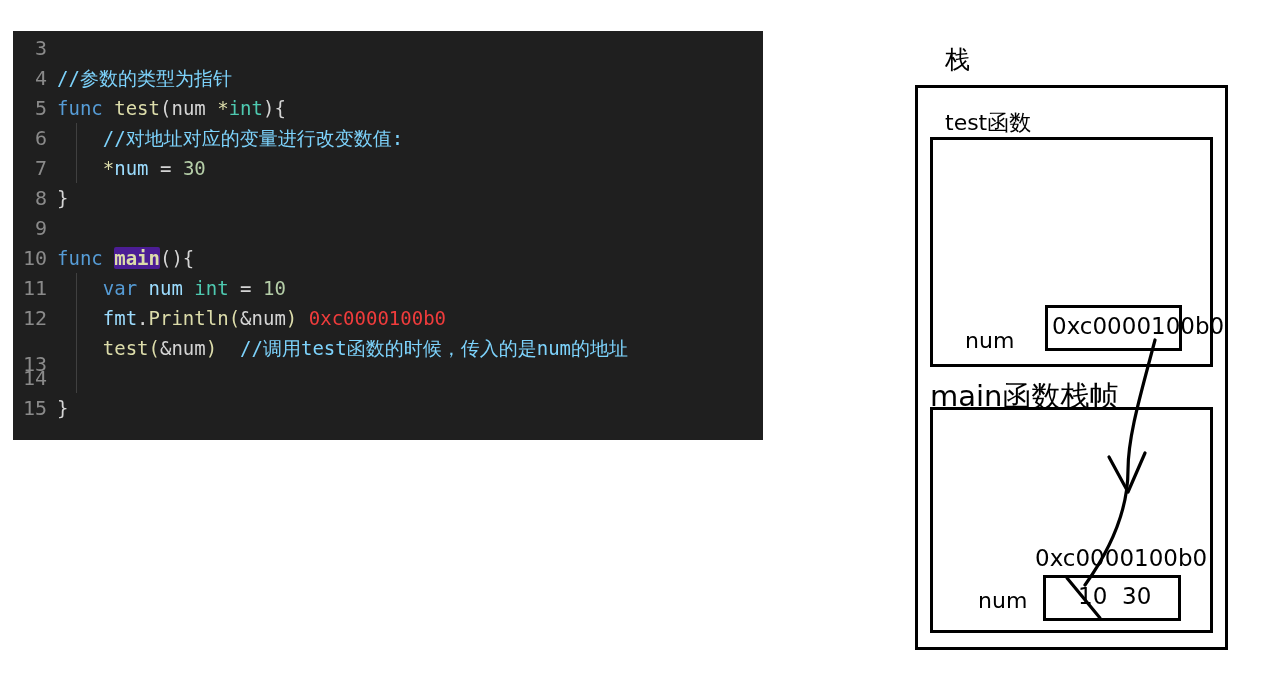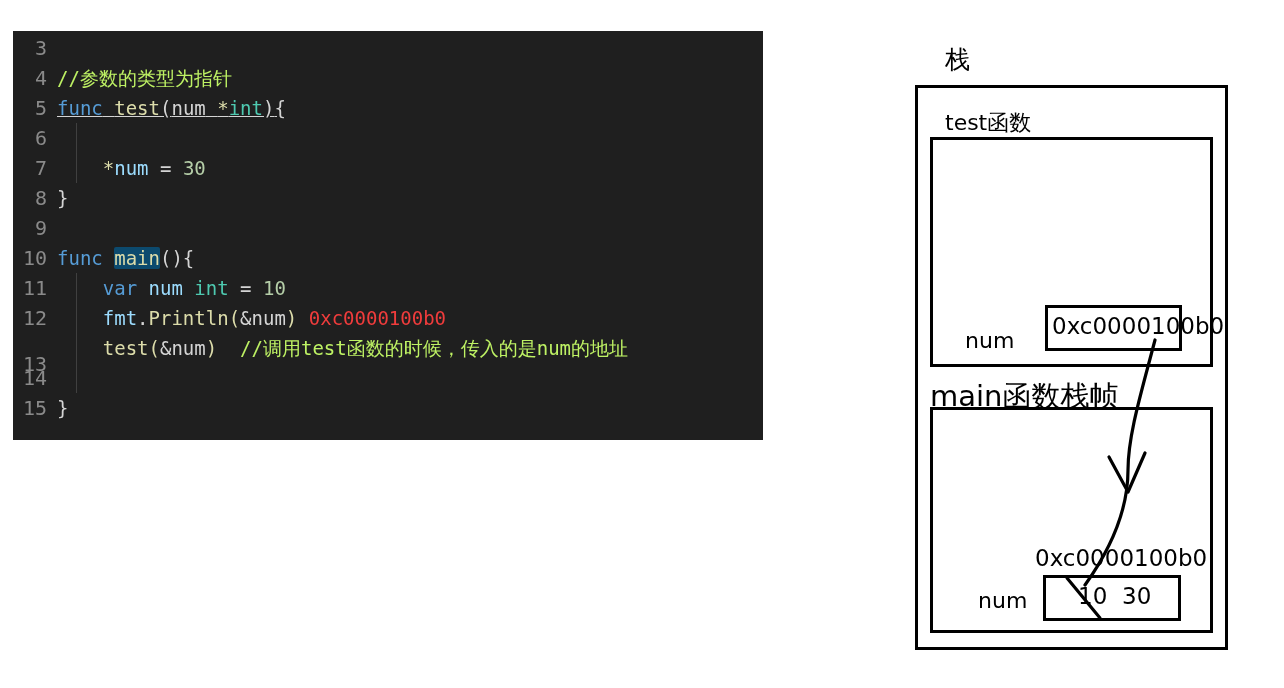--- a/index.html
+++ b/index.html
@@ -65,25 +65,25 @@
     left: 19px;
     width: 1px;
     background: #404040;
   }
   
   .t-kw      { color: #569cd6; }
   .t-fn      { color: #dcdcaa; }
   .t-type    { color: #4ec9b0; }
   .t-var     { color: #9cdcfe; }
   .t-num     { color: #b5cea8; }
-  .t-com     { color: #bef264; }
+  .t-com     { color: #7dd3fc; }
   .t-plain   { color: #d4d4d4; }
   .t-punc    { color: #d4d4d4; }
   .t-red     { color: #f03c3c; }
-  .t-hl      { background: #0c4a6e; border-radius: 2px; }
+  .t-hl      { background: #4c1d95; border-radius: 2px; font-weight: bold; }
 
   
   #diagram {
     position: absolute;
     left: 900px;
     top: 40px;
     width: 350px;
     height: 630px;
   }
   .d-label {
@@ -132,21 +132,22 @@
       <div class="ln" style="top: 212px;">10</div>
       <div class="ln" style="top: 242px;">11</div>
       <div class="ln" style="top: 272px;">12</div>
       <div class="ln" style="top: 302px; margin-top: 16px;">13</div>
       <div class="ln" style="top: 332px;">14</div>
       <div class="ln" style="top: 362px;">15</div>
     </div>
   <div id="codearea">
       <div class="cl" style="top: 2px;"></div>
       <div class="cl" style="top: 32px;"><span class="t-com">//参数的类型为指针</span></div>
-      <div class="cl" style="top: 62px; text-decoration: underline;"><span class="t-kw">func</span><span class="t-plain"> </span><span class="t-fn">test</span><span class="t-punc">(</span><span class="t-plain">num</span><span class="t-plain"> </span><span class="t-fn">*</span><span class="t-type">int</span><span class="t-punc">)</span><span class="t-plain">{</span></div>
+      <div class="cl" style="top: 62px;"><span class="t-kw">func</span><span class="t-plain"> </span><span class="t-fn">test</span><span class="t-punc">(</span><span class="t-plain">num</span><span class="t-plain"> </span><span class="t-fn">*</span><span class="t-type">int</span><span class="t-punc">)</span><span class="t-plain">{</span></div>
+      <div class="cl" style="top: 92px;"><span class="t-plain">    </span><span class="t-com">//对地址对应的变量进行改变数值:</span></div>
       <div class="cl" style="top: 122px;"><span class="t-plain">    </span><span class="t-fn">*</span><span class="t-var">num</span><span class="t-plain"> = </span><span class="t-num">30</span></div>
       <div class="cl" style="top: 152px;"><span class="t-plain">}</span></div>
       <div class="cl" style="top: 182px;"></div>
       <div class="cl" style="top: 212px;"><span class="t-kw">func</span><span class="t-plain"> </span><span class="t-fn t-hl">main</span><span class="t-plain">(){</span></div>
       <div class="cl" style="top: 242px;"><span class="t-plain">    </span><span class="t-kw">var</span><span class="t-plain"> </span><span class="t-var">num</span><span class="t-plain"> </span><span class="t-type">int</span><span class="t-plain"> = </span><span class="t-num">10</span></div>
       <div class="cl" style="top: 272px;"><span class="t-plain">    </span><span class="t-var">fmt</span><span class="t-plain">.</span><span class="t-fn">Println</span><span class="t-fn">(</span><span class="t-plain">&amp;num</span><span class="t-fn">)</span><span class="t-plain"> </span><span class="t-red">0xc0000100b0</span></div>
       <div class="cl" style="top: 302px;"><span class="t-plain">    </span><span class="t-fn">test</span><span class="t-fn">(</span><span class="t-plain">&amp;num</span><span class="t-fn">)</span><span class="t-plain">  </span><span class="t-com">//调用test函数的时候，传入的是num的地址</span></div>
       <div class="cl" style="top: 362px;"><span class="t-plain">}</span></div>
       <div class="indent-guide" style="top: 92px; height: 60px;"></div>
       <div class="indent-guide" style="top: 242px; height: 120px;"></div>

